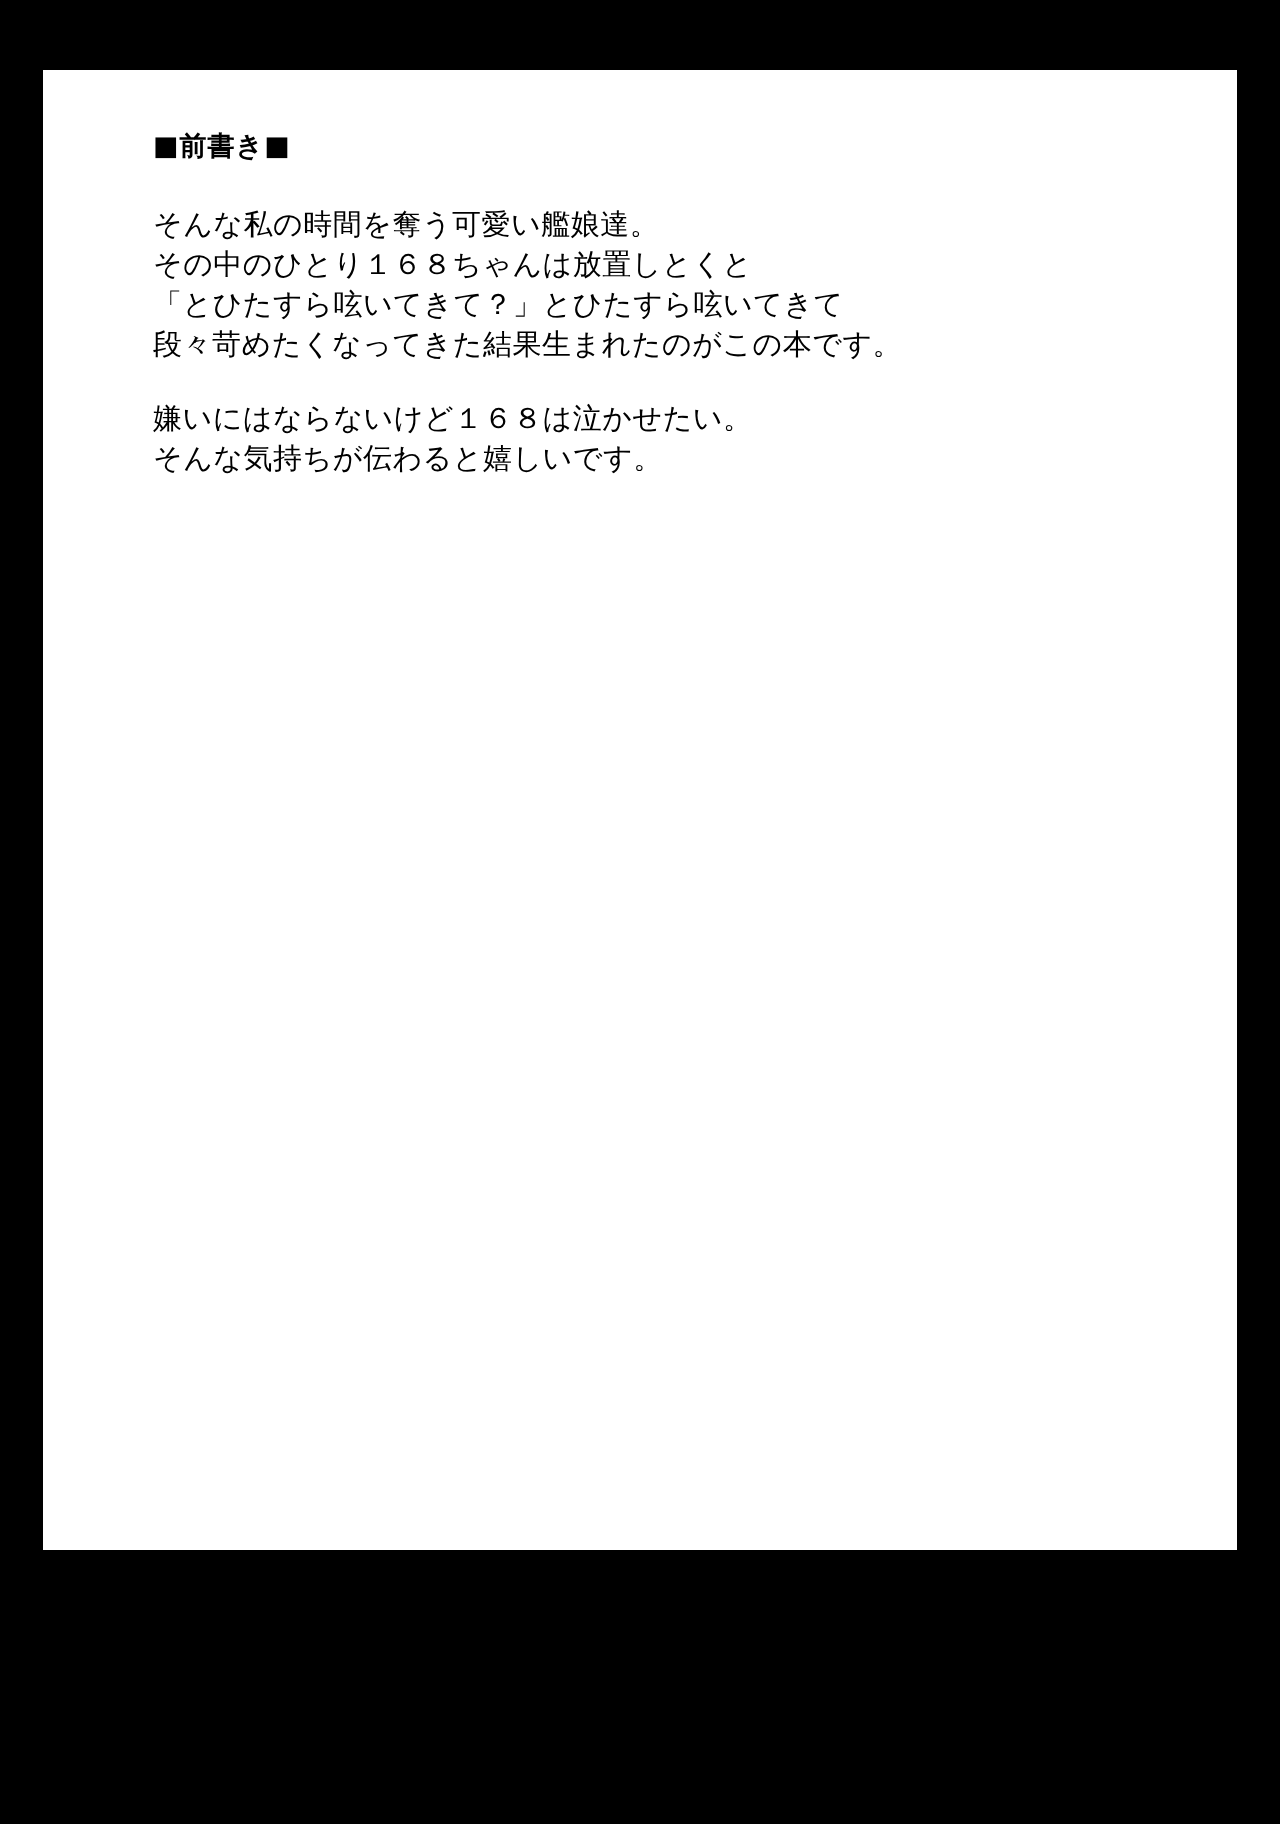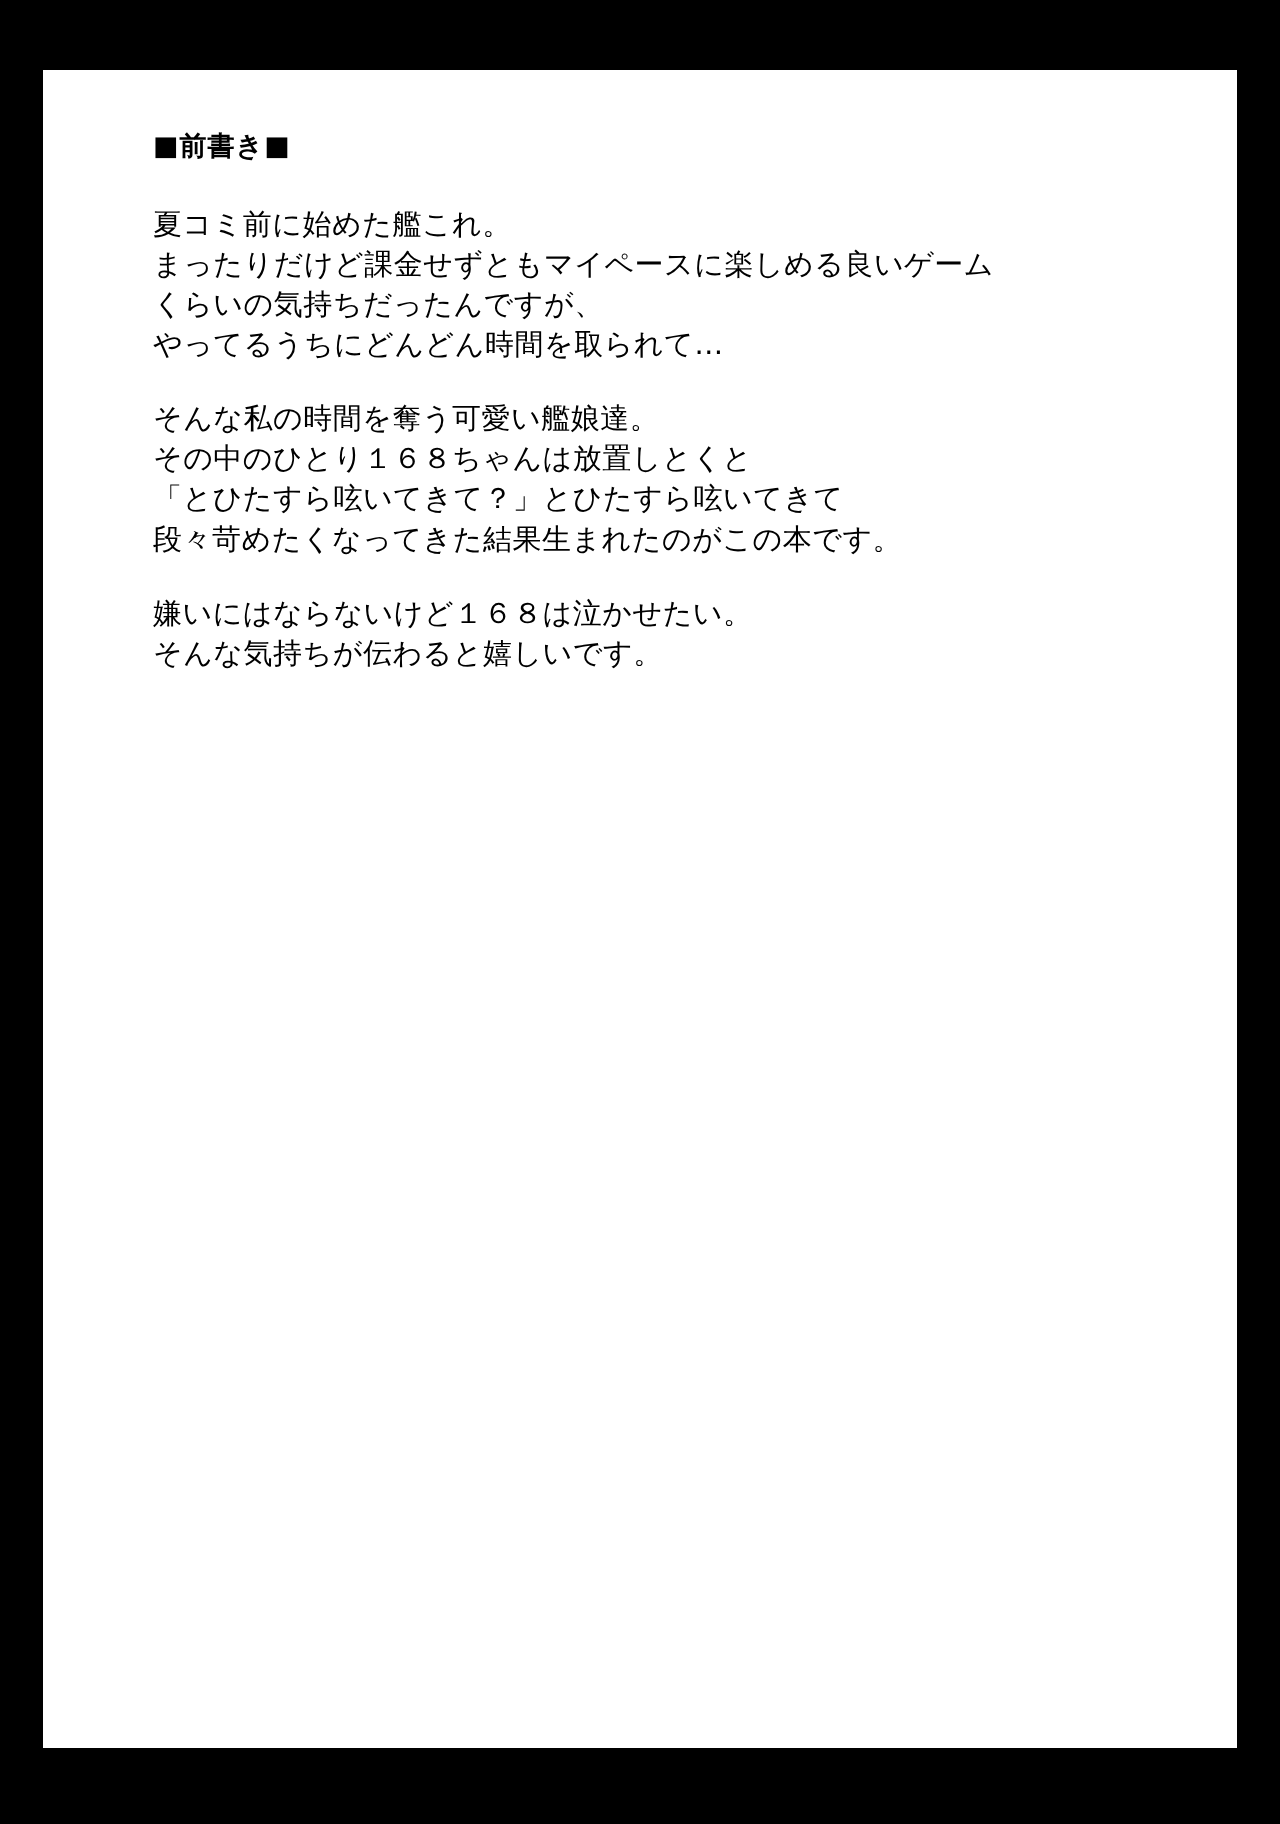--- a/index.html
+++ b/index.html
@@ -19,21 +19,21 @@
     top: 0;
     width: 1280px;
     height: 1824px;
     background: #000000;
   }
   .paper {
     position: absolute;
     left: 43px;
     top: 70px;
     width: 1194px;
-    height: 1678px;
+    height: 1480px;
     background: #ffffff;
   }
   .content {
     position: absolute;
     left: 110px;
     top: 60px;
     width: 1010px;
   }
   .section-heading {
     font-family: "DejaVu Sans", sans-serif;
@@ -58,24 +58,20 @@
     margin-bottom: 0;
   }
 </style>
 </head>
 <body>
 
 <div class="page-frame">
   <div class="paper">
     <div class="content">
       <div class="section-heading">■前書き■</div>
-      <p class="para">夏コミ前に始めた艦これ。
-まったりだけど課金せずともマイペースに楽しめる良いゲーム
-くらいの気持ちだったんですが、
-やってるうちにどんどん時間を取られて…</p>
       <p class="para">そんな私の時間を奪う可愛い艦娘達。
 その中のひとり１６８ちゃんは放置しとくと
 「とひたすら呟いてきて？」とひたすら呟いてきて
 段々苛めたくなってきた結果生まれたのがこの本です。</p>
       <p class="para">嫌いにはならないけど１６８は泣かせたい。
 そんな気持ちが伝わると嬉しいです。</p>
     </div>
   </div>
 </div>
 

